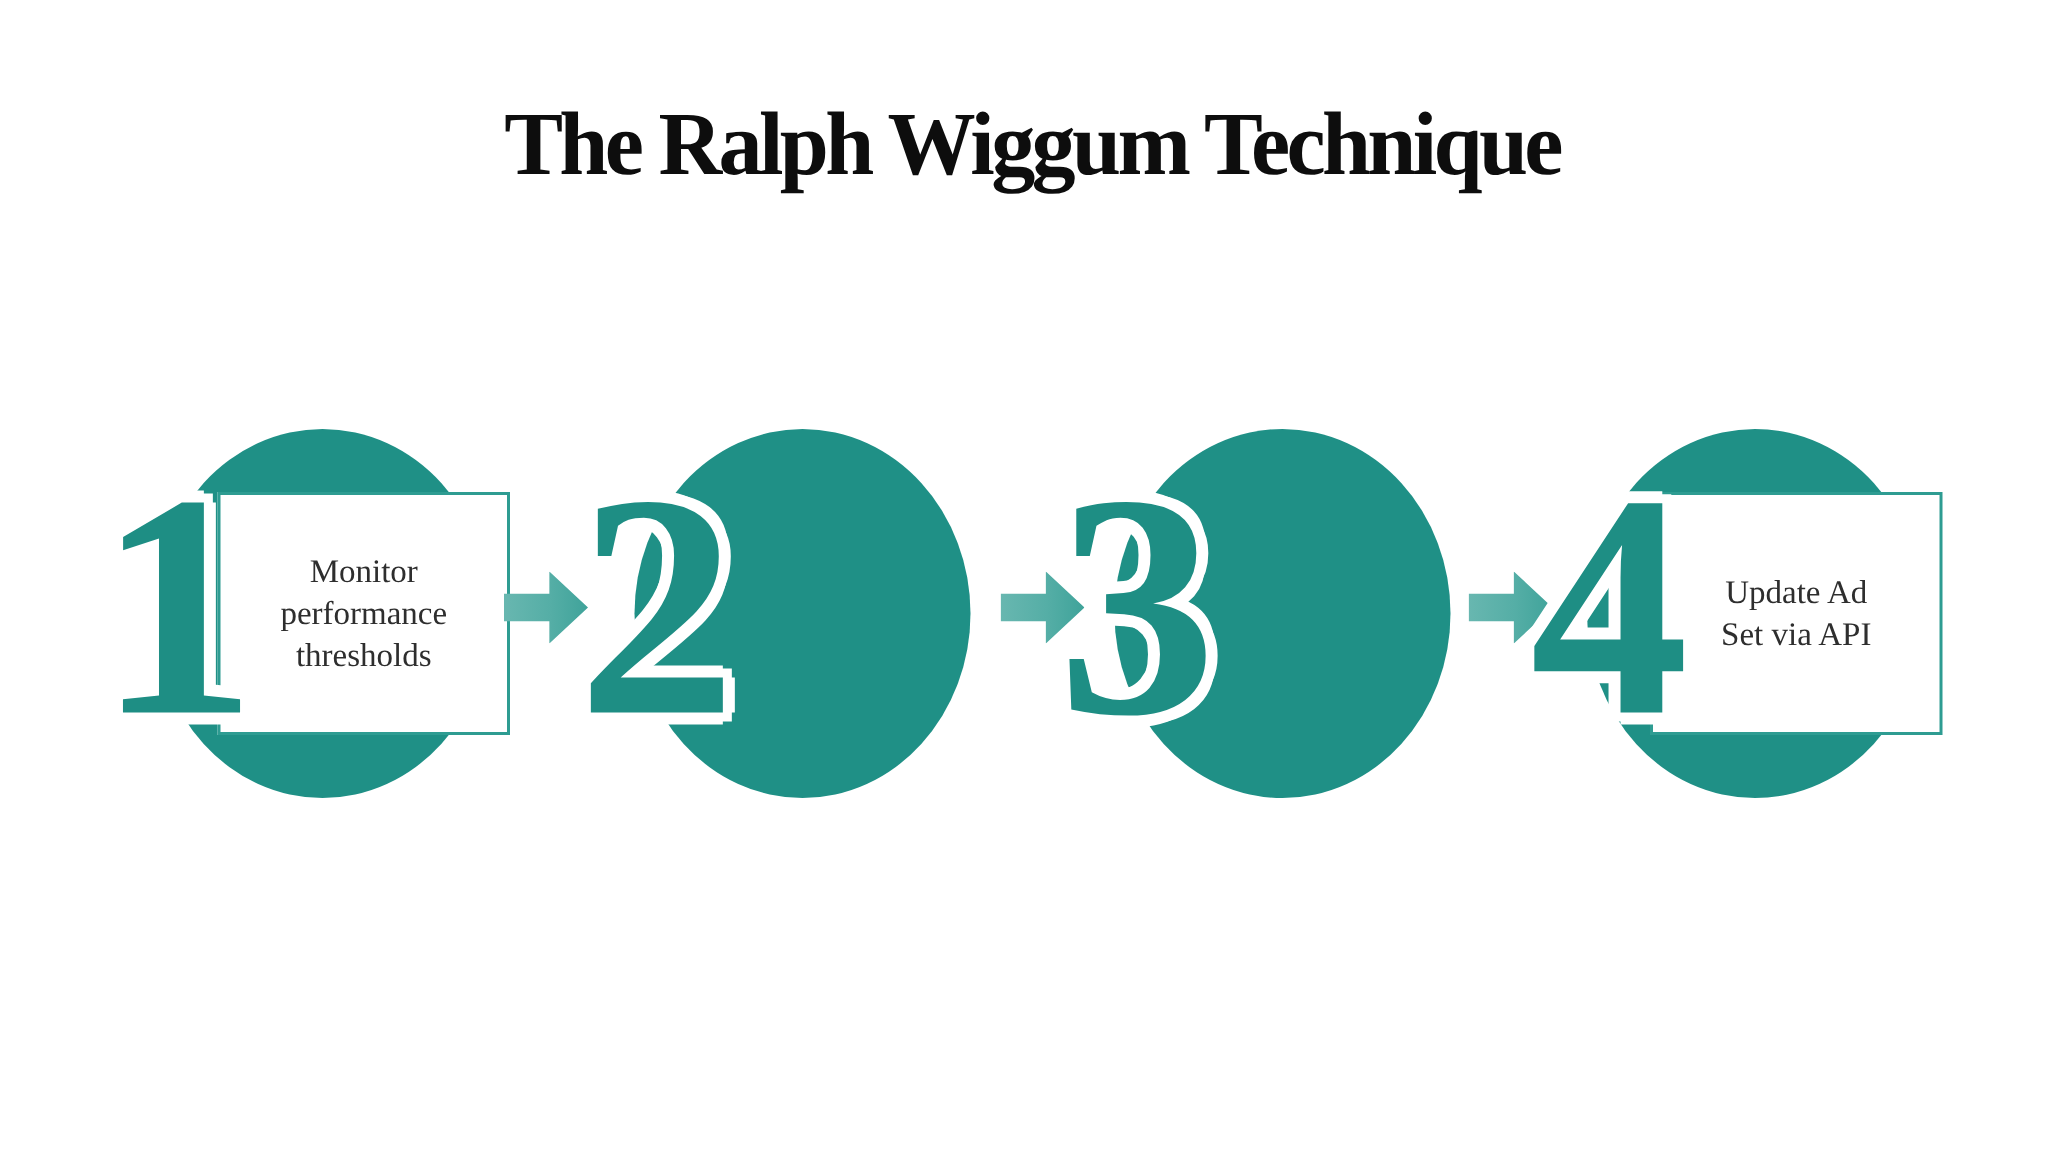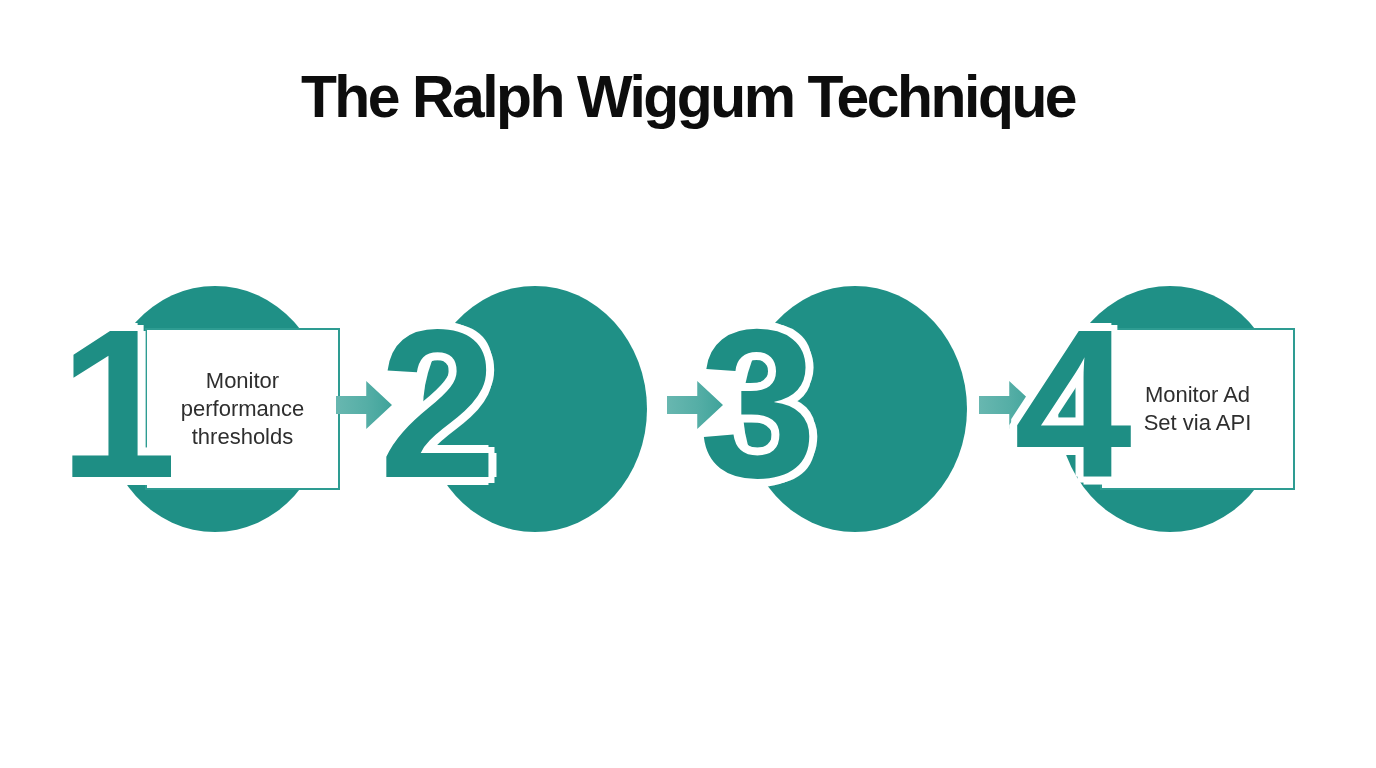--- a/index.html
+++ b/index.html
@@ -2,21 +2,21 @@
 <html><head>
 <meta charset="utf-8">
 <style>
   html,body { margin:0; padding:0; background:#ffffff; }
   .canvas {
     position: relative;
     width: 1376px;
     height: 732px;
     background: #ffffff;
     overflow: hidden;
-    font-family: Liberation Sans, sans-serif;
+    font-family: Liberation Serif, serif;
     border-radius: 14px;
   }
   .title {
     position: absolute;
     top: 62px;
     left: 0;
     width: 100%;
     margin: 0;
     text-align: center;
     font-size: 60px;
@@ -123,19 +123,19 @@
   <div class="step s3">
     <div class="circle"></div>
     <div class="number">3</div>
   </div>
 
   <div class="arrow a3"></div>
 
   <div class="step s4">
     <div class="circle"></div>
     <div class="card">
-      <div class="label">Monitor Ad
+      <div class="label">Update Ad
 Set via API</div>
     </div>
     <div class="number">4</div>
   </div>
 
 </div>
 
 </body></html>

